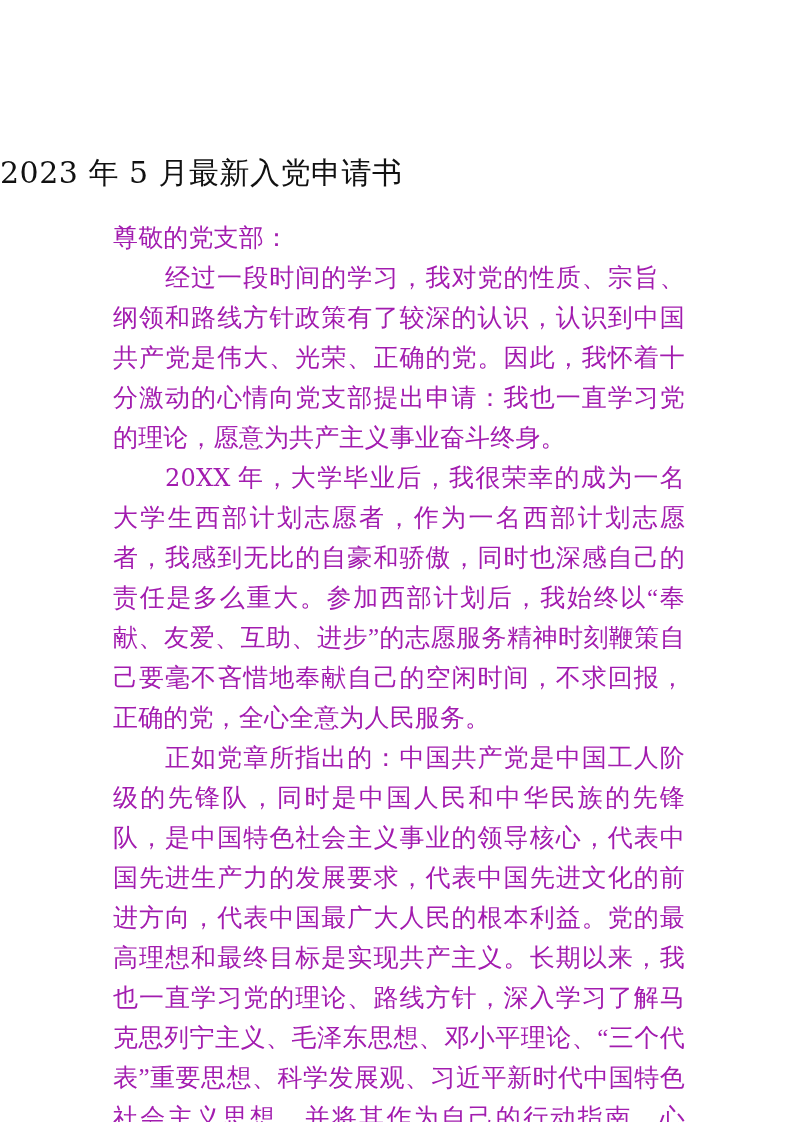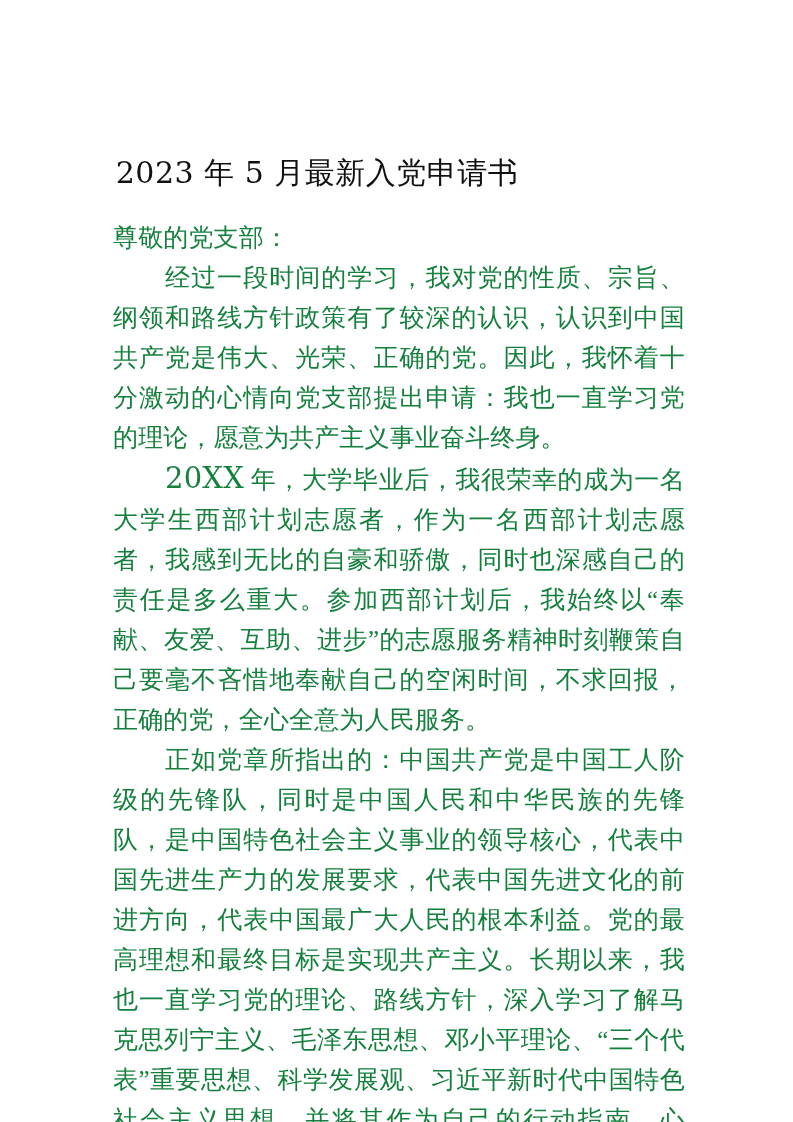--- a/index.html
+++ b/index.html
@@ -24,21 +24,21 @@
     background: #ffffff;
     box-sizing: border-box;
   }
 
   
   .doc-title {
     position: absolute;
     left: 0;
     top: 132px;
     width: 634px;
-    text-align: center;
+    text-align: left;
     font-family: "DejaVu Serif", "Liberation Serif", serif;
     font-size: 30px;
     line-height: 42px;
     font-weight: 400;
     letter-spacing: 0.5px;
     color: #111111;
     white-space: nowrap;
   }
 
   
@@ -47,40 +47,40 @@
     left: 113px;
     top: 218px;
     width: 572px;
   }
 
   .para {
     margin: 0;
     font-family: "Liberation Serif", "DejaVu Serif", serif;
     font-size: 25px;
     line-height: 40px;
-    color: #15803d;
+    color: #a21caf;
     text-align: justify;
     text-justify: inter-character;
     letter-spacing: 0.15px;
     word-break: break-all;
     white-space: normal;
   }
 
   .para.salutation {
     text-indent: 0;
   }
 
   .para.indented {
     text-indent: 52px;
   }
 
   
   .latin {
     font-family: "DejaVu Serif", "Liberation Serif", serif;
-    font-size: 29px;
+    font-size: 24px;
     letter-spacing: 0.2px;
   }
 </style>
 </head>
 <body>
 
 <div class="page">
 
   <h1 class="doc-title">2023 年 5 月最新入党申请书</h1>
 

